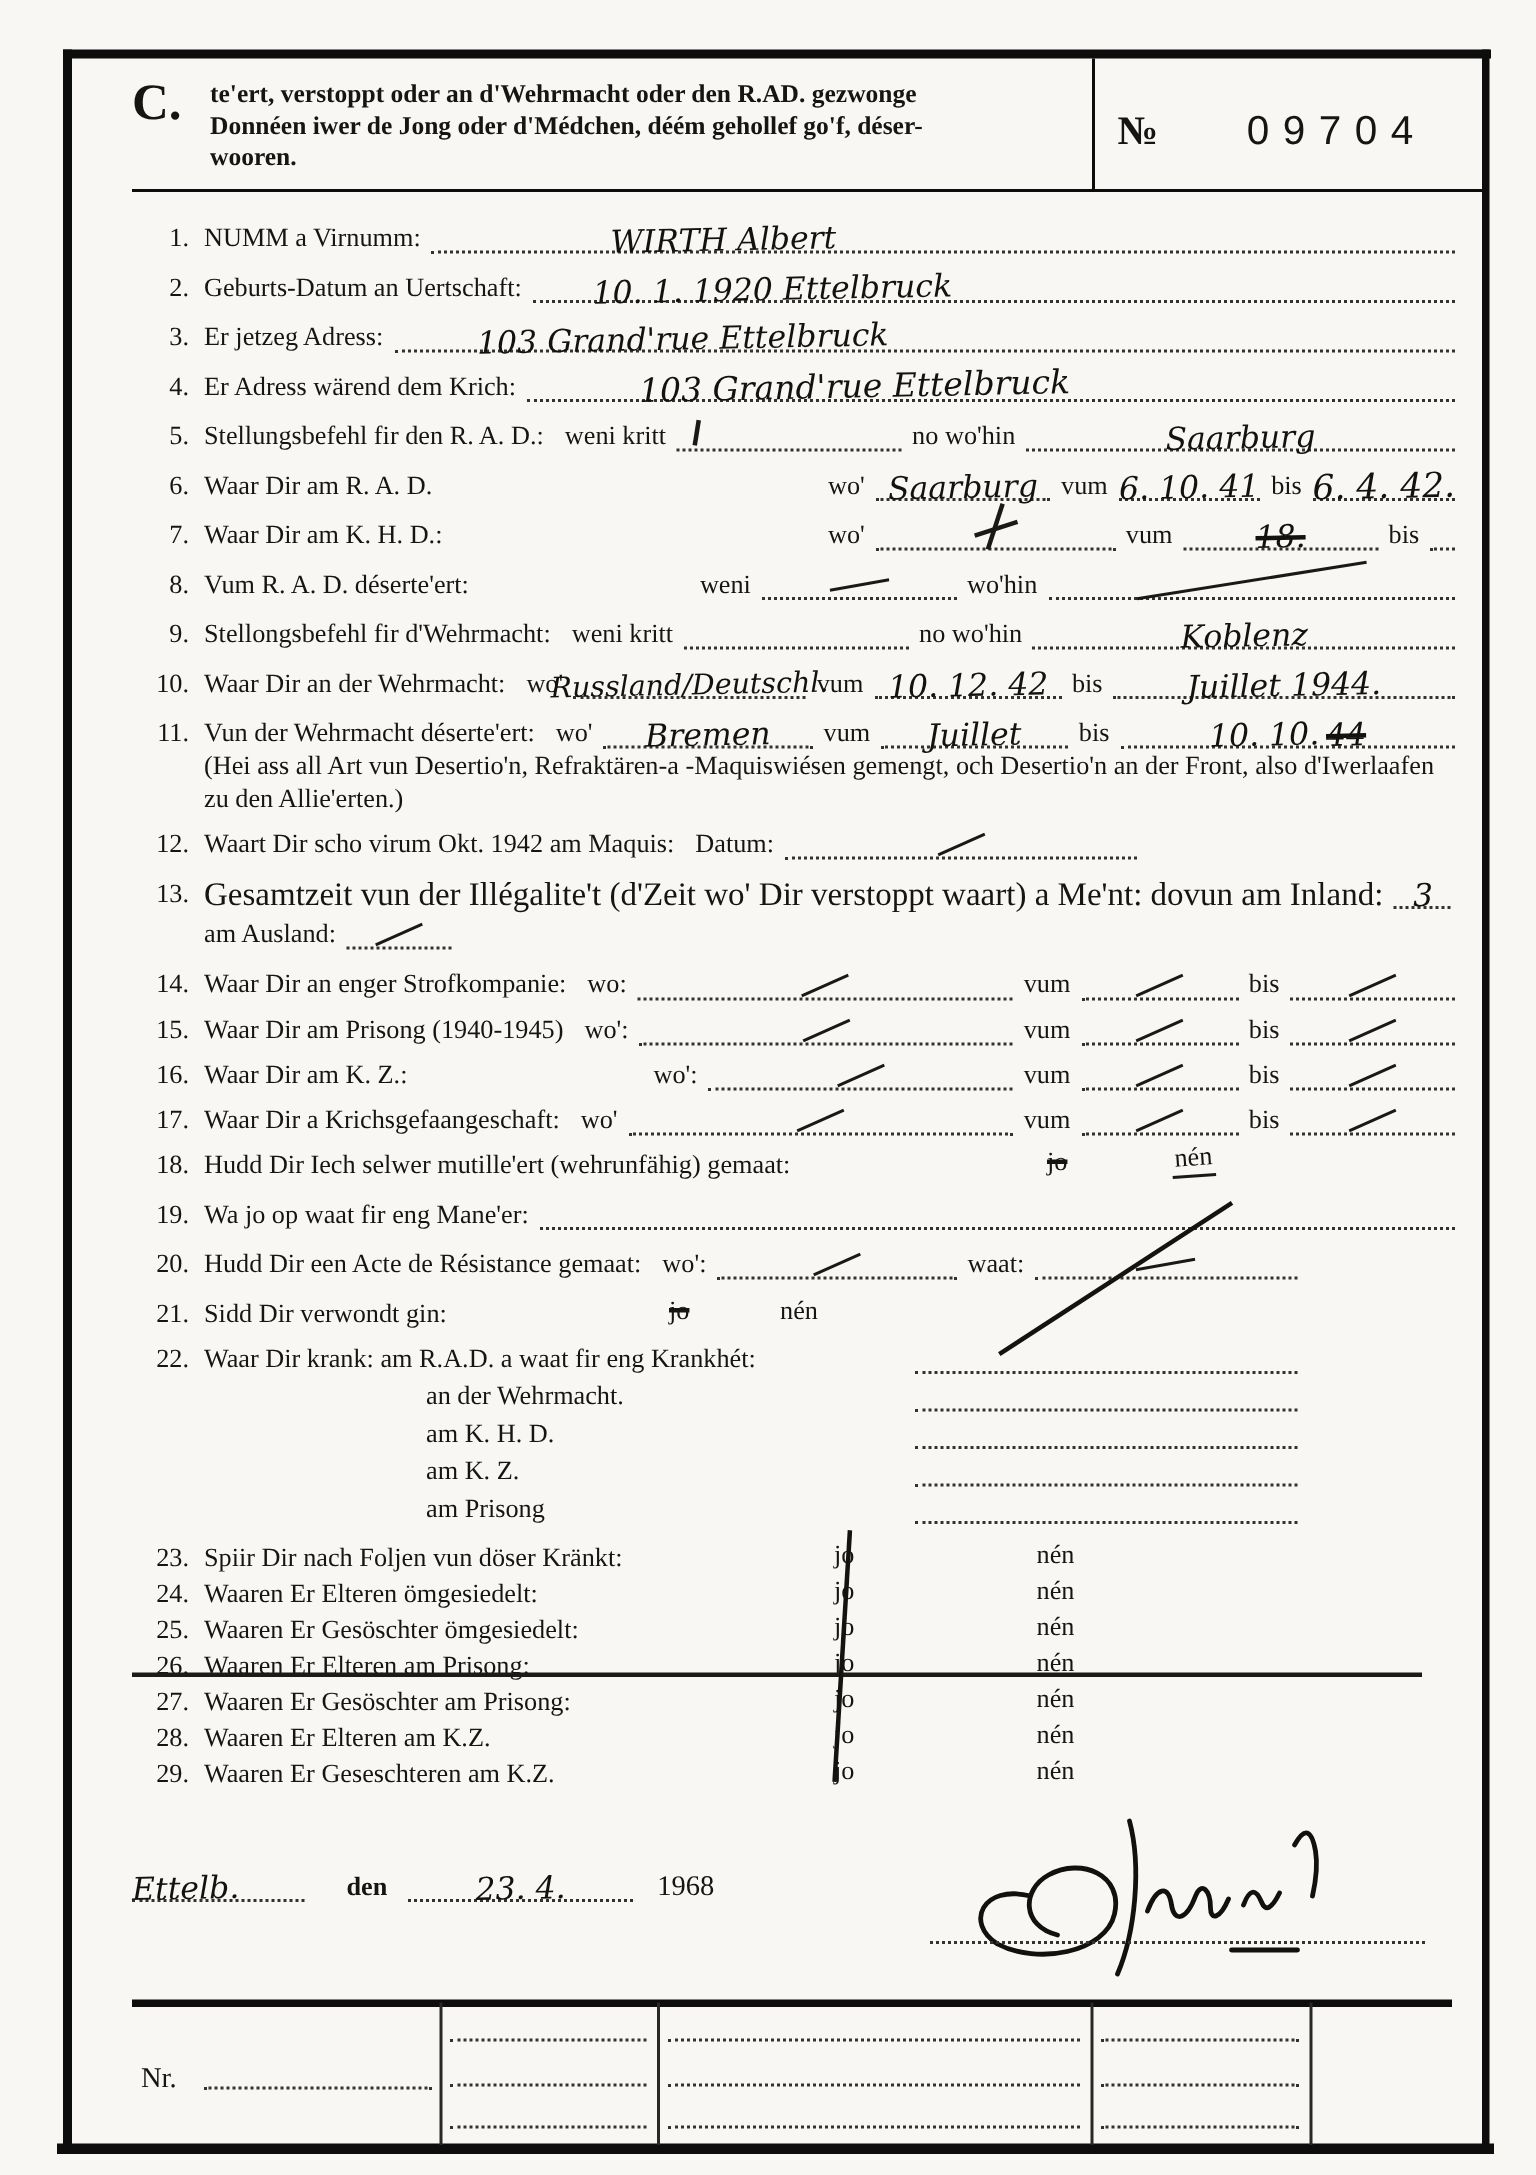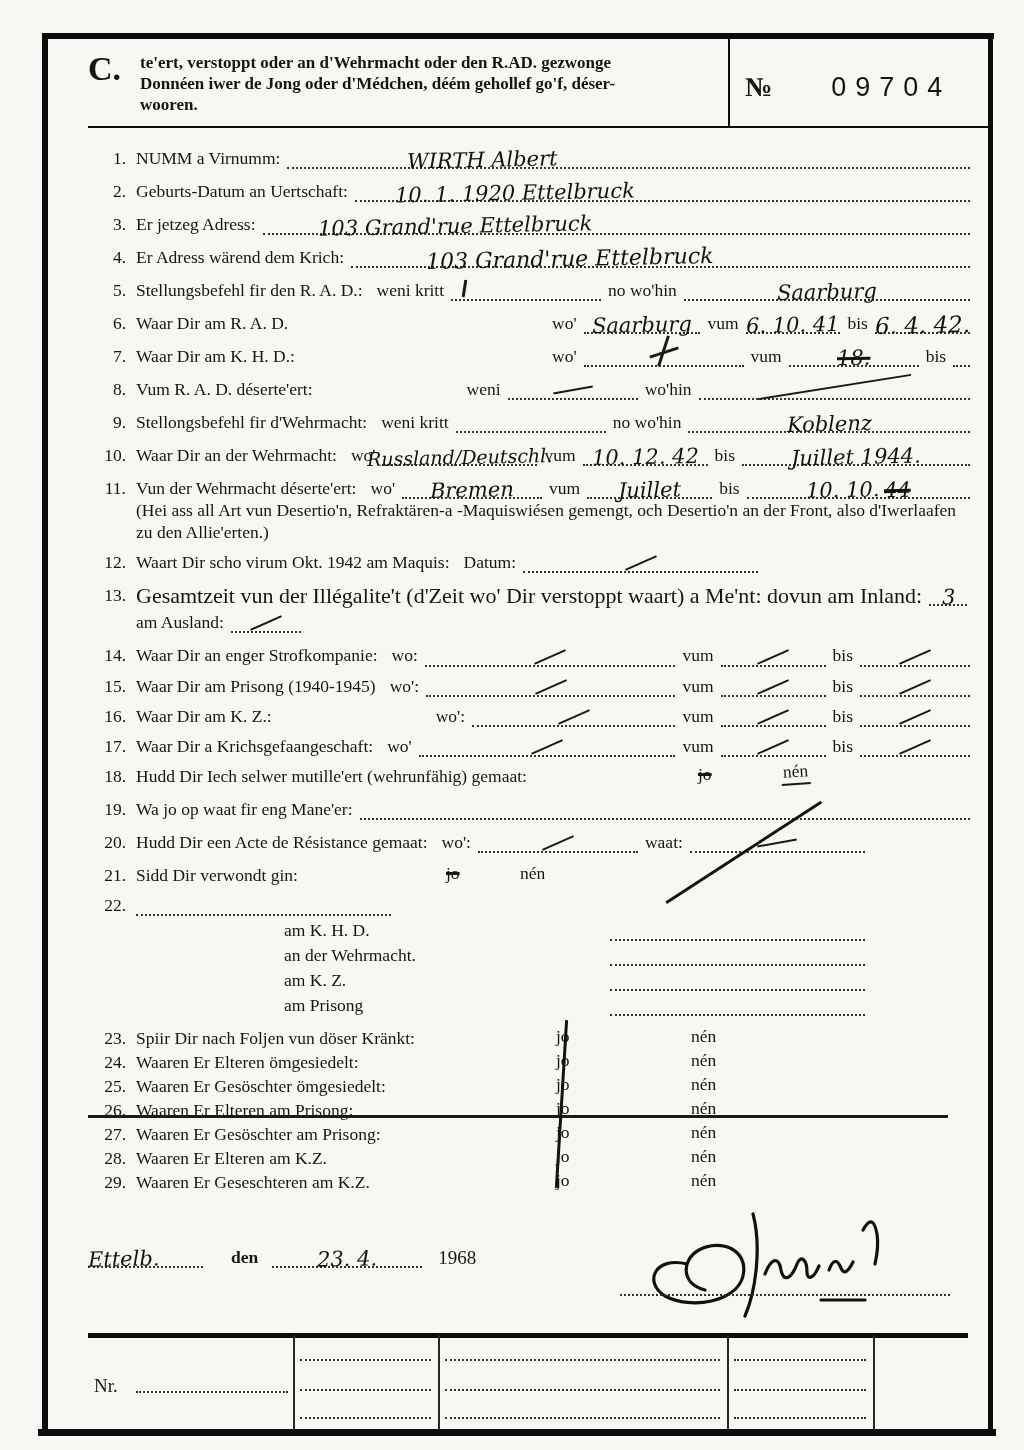--- a/index.html
+++ b/index.html
@@ -355,30 +355,31 @@
       <span class="num">21.</span>
       <span class="lbl">Sidd Dir verwondt gin:</span>
       <span class="joabs struck" style="left:358px;bottom:2px;">jo</span>
       <span class="joabs" style="left:432px;bottom:2px;">nén</span>
     </div>
 
     <div class="r22wrap">
       <div class="bigslash"></div>
       <div class="r22row">
         <span class="num">22.</span>
+        <span class="r22lbl">Waar Dir krank: am R.A.D. a waat fir eng Krankhét:</span>
+        <span class="r22dot"></span>
+      </div>
+      <div class="r22row">
+        <span class="num"></span>
+        <span class="r22lbl" style="padding-left:148px;">an der Wehrmacht.</span>
         <span class="r22dot"></span>
       </div>
       <div class="r22row">
         <span class="num"></span>
         <span class="r22lbl" style="padding-left:148px;">am K. H. D.</span>
-        <span class="r22dot"></span>
-      </div>
-      <div class="r22row">
-        <span class="num"></span>
-        <span class="r22lbl" style="padding-left:148px;">an der Wehrmacht.</span>
         <span class="r22dot"></span>
       </div>
       <div class="r22row">
         <span class="num"></span>
         <span class="r22lbl" style="padding-left:148px;">am K. Z.</span>
         <span class="r22dot"></span>
       </div>
       <div class="r22row" style="margin-bottom:10px;">
         <span class="num"></span>
         <span class="r22lbl" style="padding-left:148px;">am Prisong</span>

